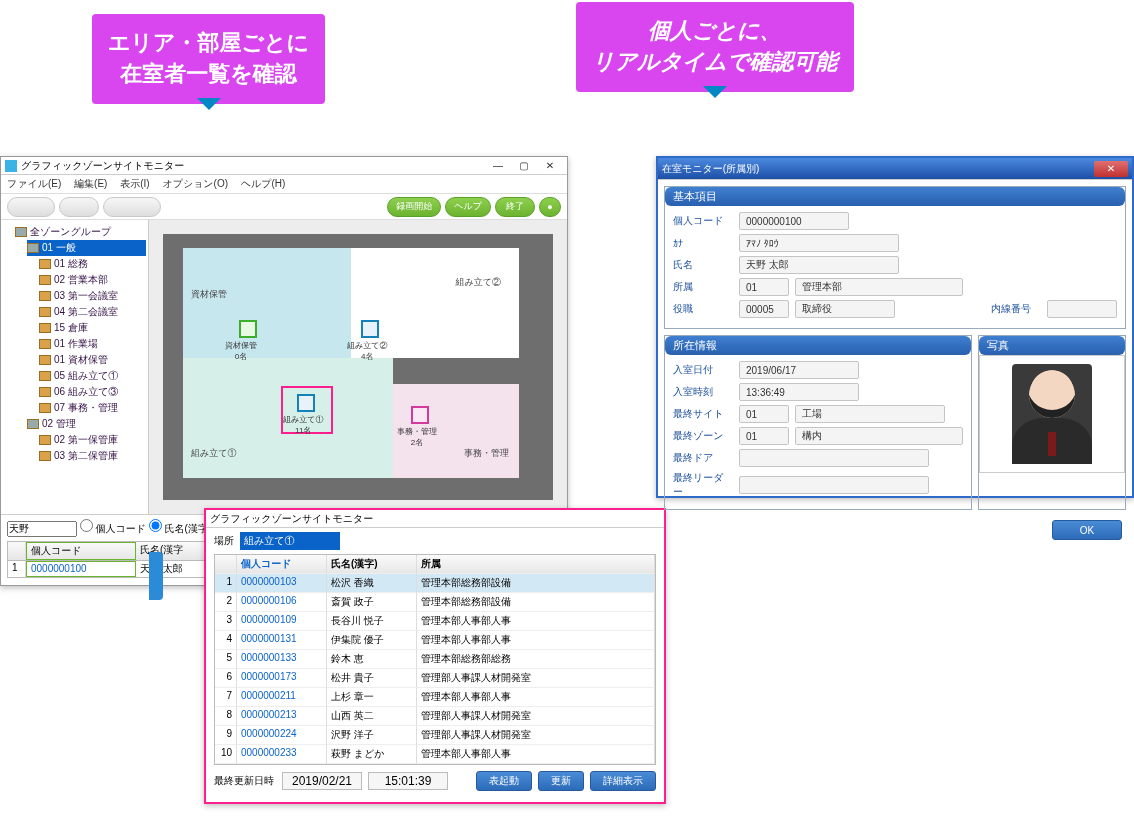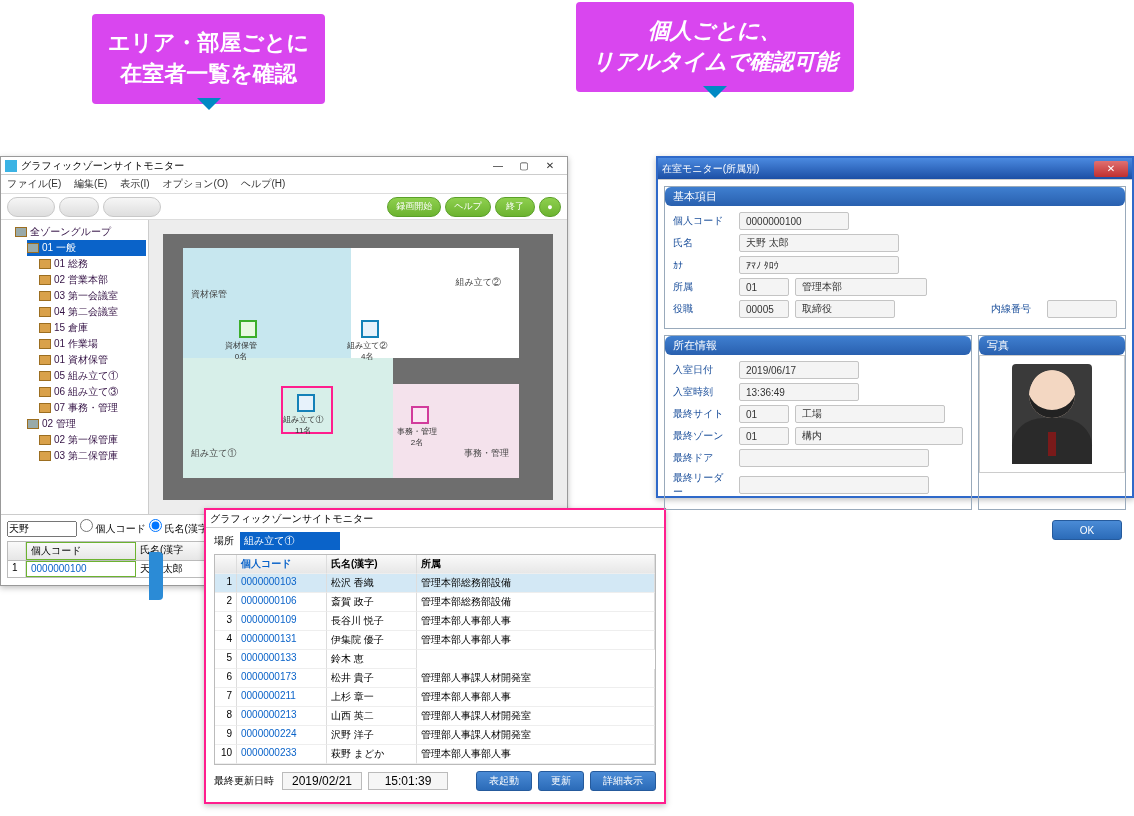--- a/index.html
+++ b/index.html
@@ -255,20 +255,21 @@
         <div class="row">
           <div class="c-idx">4</div>
           <div class="c-code">0000000131</div>
           <div class="c-name">伊集院 優子</div>
           <div class="c-dept">管理本部人事部人事</div>
         </div>
         <div class="row">
           <div class="c-idx">5</div>
           <div class="c-code">0000000133</div>
           <div class="c-name">鈴木 恵</div>
+          <div class="c-dept">管理本部総務部総務</div>
         </div>
         <div class="row">
           <div class="c-idx">6</div>
           <div class="c-code">0000000173</div>
           <div class="c-name">松井 貴子</div>
           <div class="c-dept">管理部人事課人材開発室</div>
         </div>
         <div class="row">
           <div class="c-idx">7</div>
           <div class="c-code">0000000211</div>
@@ -314,31 +315,31 @@
   </div>
 
   <div class="panel">
     <div class="panel-h">基本項目</div>
     <div class="panel-b">
       <div class="frow">
           <span class="lab">個人コード</span>
           <span class="fval" style="width:110px">0000000100</span>
         </div>
       <div class="frow">
+          <span class="lab">ｶﾅ</span>
+          <span class="fval" style="width:160px">ｱﾏﾉ ﾀﾛｳ</span>
+        </div>
+      <div class="frow">
           <span class="lab">氏名</span>
           <span class="fval" style="width:160px">天野 太郎</span>
         </div>
       <div class="frow">
-          <span class="lab">ｶﾅ</span>
-          <span class="fval" style="width:160px">ｱﾏﾉ ﾀﾛｳ</span>
-        </div>
-      <div class="frow">
           <span class="lab">所属</span>
         <span class="fval">01</span>
-        <span class="fval" style="width:132px">管理本部</span>
+        <span class="fval" style="width:168px">管理本部</span>
         </div>
       <div class="frow">
           <span class="lab">役職</span>
         <span class="fval">00005</span>
         <span class="fval" style="width:100px">取締役</span>
         <span style="flex:1"></span>
         <span class="lab" style="width:50px">内線番号</span>
         <span class="fval" style="width:70px"></span>
         </div>
     </div>

